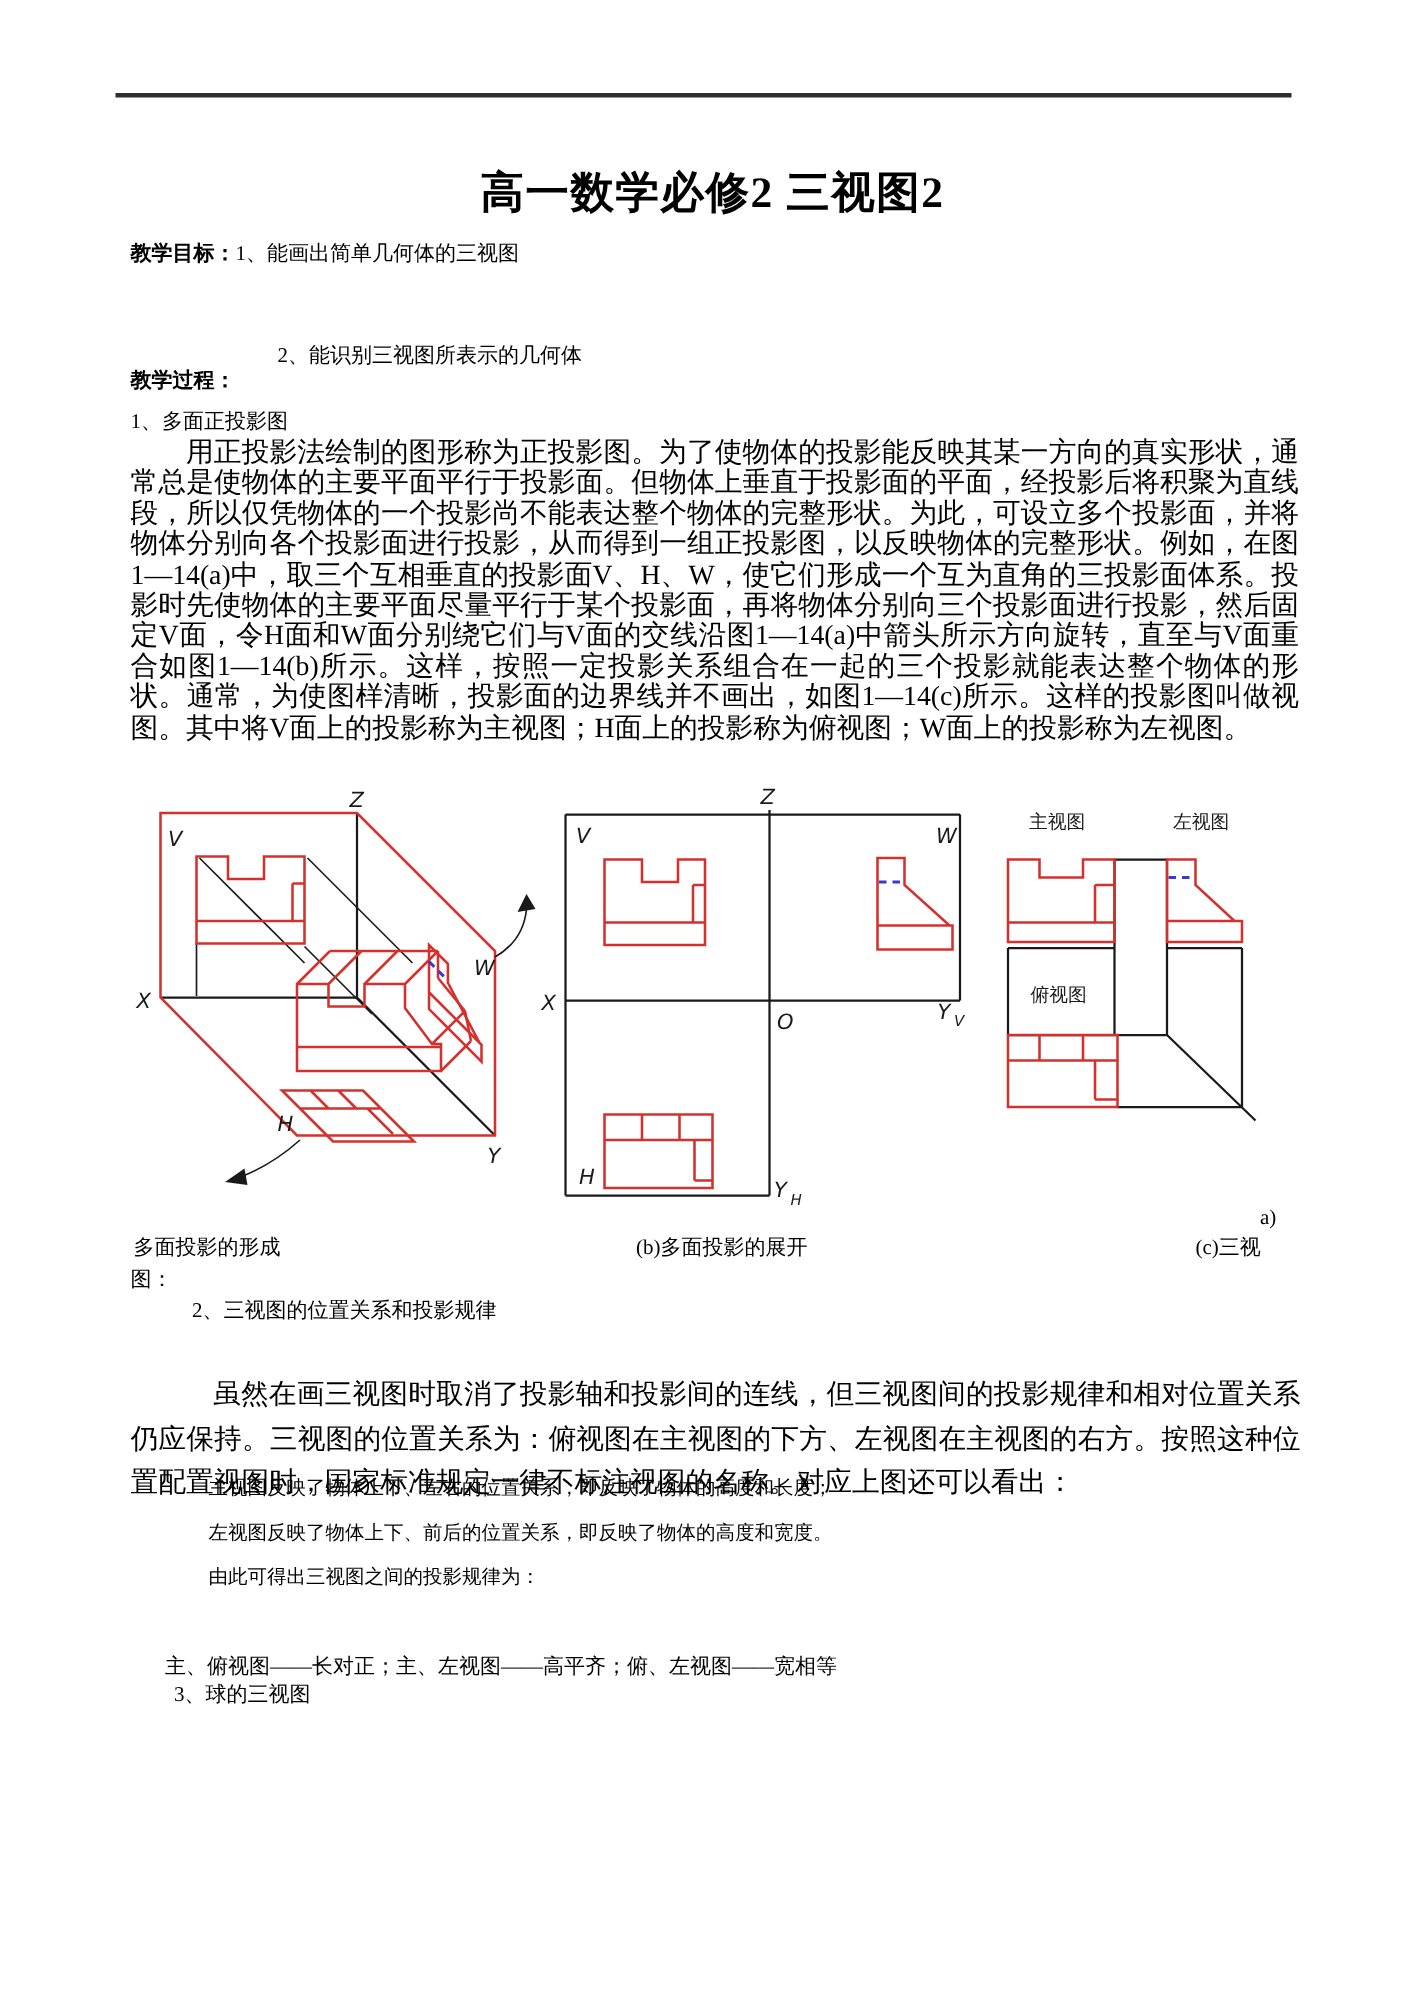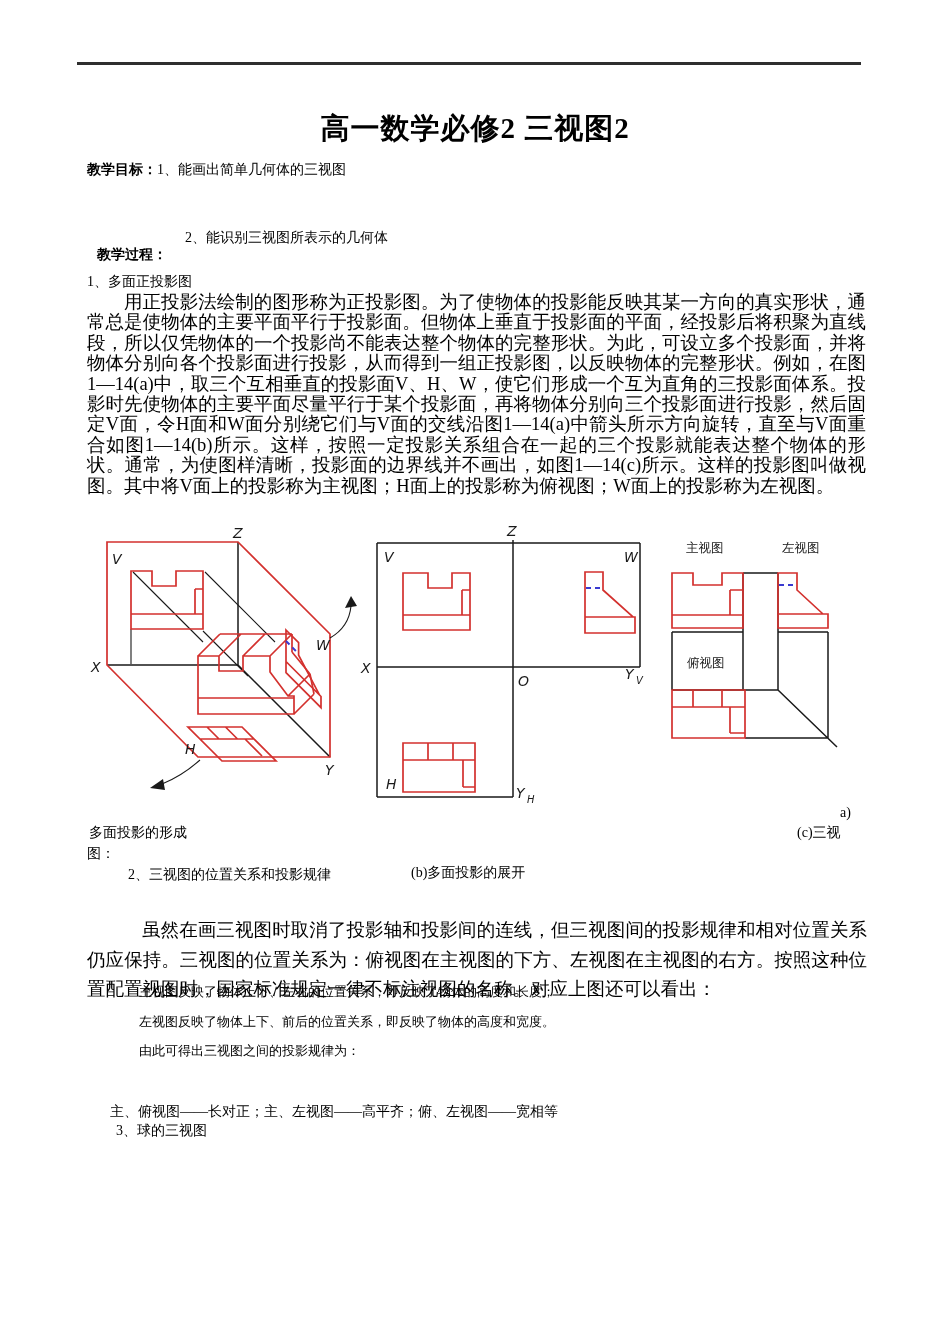--- a/index.html
+++ b/index.html
@@ -39,21 +39,21 @@
 
   <div class="top-rule"></div>
 
   <div class="title">高一数学必修2 三视图2</div>
 
   <div class="t" style="left:87px; top:159px;"><span class="bold">教学目标：</span><span>1、能画出简单几何体的三视图</span></div>
 
   <div class="t" style="left:185px; top:187px;margin-top:40px;">2、能识别三视图所表示的几何体</div>
 
 
-  <div class="t bold" style="left:97px; top:244px;">教学过程：</div>
+  <div class="t bold" style="left:87px; top:244px;">教学过程：</div>
 
   <div class="t" style="left:87px; top:271px;">1、多面正投影图</div>
 
   <div class="para para1">用正投影法绘制的图形称为正投影图。为了使物体的投影能反映其某一方向的真实形状，通常总是使物体的主要平面平行于投影面。但物体上垂直于投影面的平面，经投影后将积聚为直线段，所以仅凭物体的一个投影尚不能表达整个物体的完整形状。为此，可设立多个投影面，并将物体分别向各个投影面进行投影，从而得到一组正投影图，以反映物体的完整形状。例如，在图1—14(a)中，取三个互相垂直的投影面V、H、W，使它们形成一个互为直角的三投影面体系。投影时先使物体的主要平面尽量平行于某个投影面，再将物体分别向三个投影面进行投影，然后固定V面，令H面和W面分别绕它们与V面的交线沿图1—14(a)中箭头所示方向旋转，直至与V面重合如图1—14(b)所示。这样，按照一定投影关系组合在一起的三个投影就能表达整个物体的形状。通常，为使图样清晰，投影面的边界线并不画出，如图1—14(c)所示。这样的投影图叫做视图。其中将V面上的投影称为主视图；H面上的投影称为俯视图；W面上的投影称为左视图。</div>
 
   <svg style="left:90px; top:524px;" width="275" height="285" viewBox="0 0 275 285">
 
     <path class="blk" d="M148,18 V141 M17,141 H148 M148,141 L240,233"></path>
 
     <path class="red" d="M17,18 H148 L240,110 V233 H108 L17,141 Z"></path>
@@ -115,21 +115,21 @@
 
     <path class="red" d="M9,157 H82 V205 H9 Z M9,174 H82 M30,157 V174 M59,157 V174 M67,174 V200 M67,200 H82"></path>
 
     <text x="23" y="19" class="cjk">主视图</text>
     <text x="119" y="19" class="cjk">左视图</text>
     <text x="24" y="134" class="cjk">俯视图</text>
   </svg>
 
   <div class="t" style="left:840px; top:802px;">a)</div>
   <div class="t" style="left:89px; top:822px;">多面投影的形成</div>
-  <div class="t" style="left:411px; top:822px;margin-top:40px;">(b)多面投影的展开</div>
+  <div class="t" style="left:424px; top:822px;">(b)多面投影的展开</div>
   <div class="t" style="left:797px; top:822px;">(c)三视</div>
   <div class="t" style="left:87px; top:843px;">图：</div>
 
   <div class="t" style="left:128px; top:864px;">2、三视图的位置关系和投影规律</div>
 
   <div class="para para2">虽然在画三视图时取消了投影轴和投影间的连线，但三视图间的投影规律和相对位置关系仍应保持。三视图的位置关系为：俯视图在主视图的下方、左视图在主视图的右方。按照这种位置配置视图时，国家标准规定一律不标注视图的名称。对应上图还可以看出：</div>
 
   <div class="rules">
     <div>主视图反映了物体上下、左右的位置关系，即反映了物体的高度和长度；</div>
     <div>左视图反映了物体上下、前后的位置关系，即反映了物体的高度和宽度。</div>

